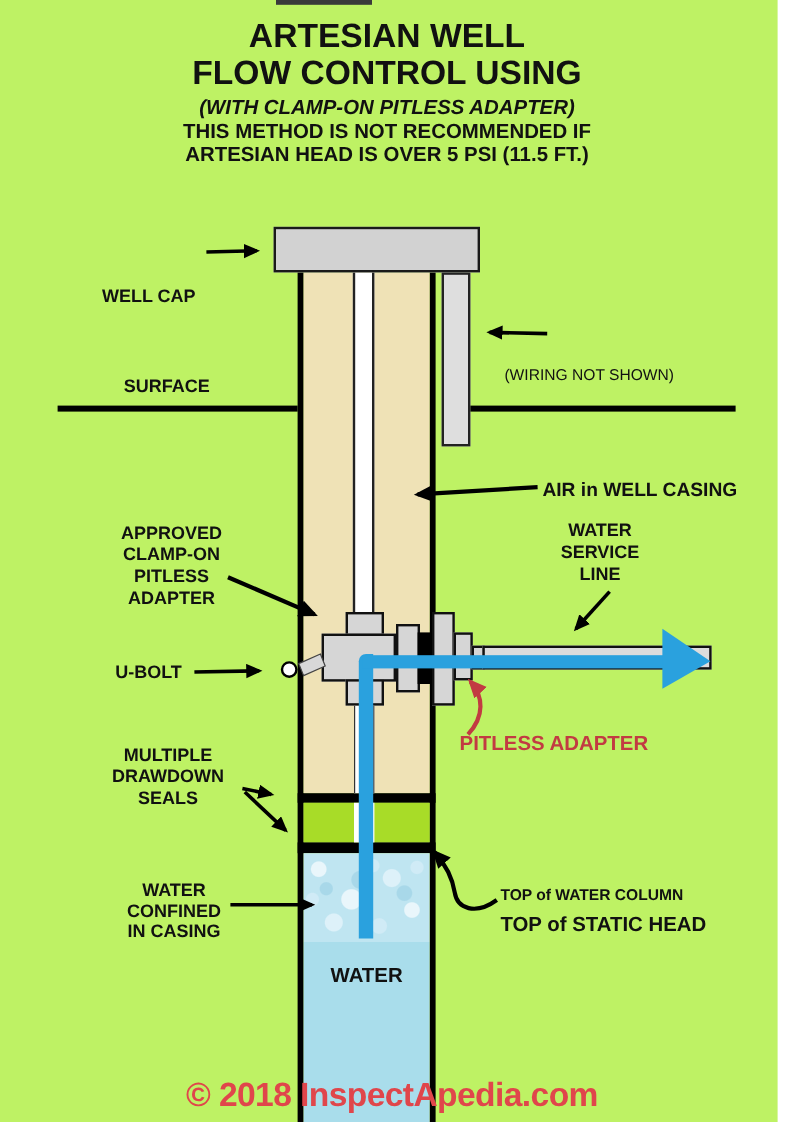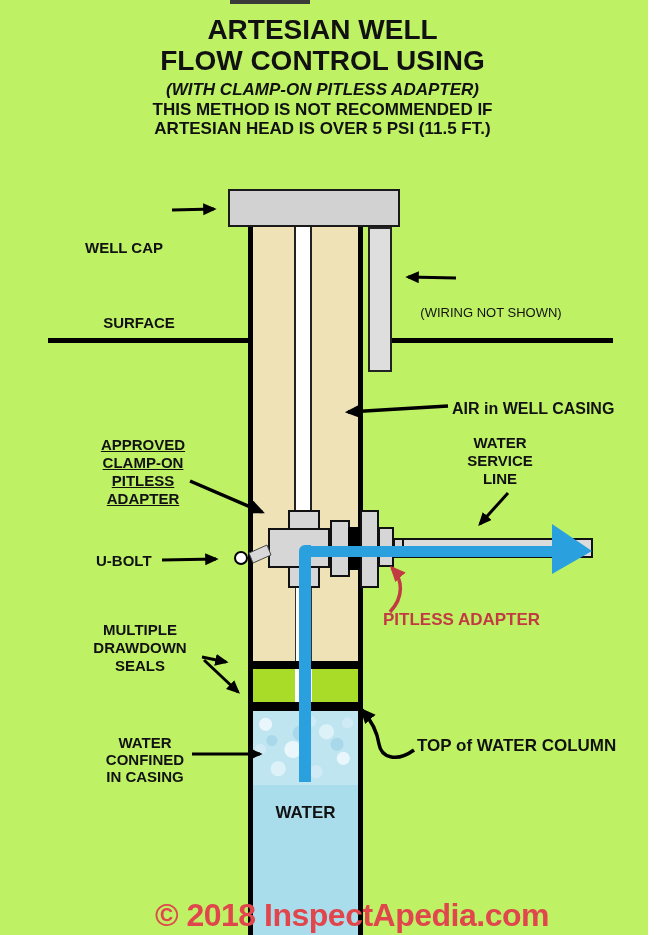--- a/index.html
+++ b/index.html
@@ -9,21 +9,21 @@
   }
   .shape{position:absolute;box-sizing:border-box;}
   .lbl{position:absolute;font-weight:bold;font-size:15px;line-height:18px;color:#111;z-index:6;}
   .ml{white-space:pre-line;text-align:center;}
   .hdr{position:absolute;left:0;top:14px;width:645px;text-align:center;z-index:6;}
   .t1{font-weight:bold;font-size:28px;line-height:31px;letter-spacing:0px;}
   .t2{font-weight:bold;font-style:italic;font-size:17px;line-height:21px;margin-top:3px;}
   .t3{font-weight:bold;font-size:17px;line-height:19px;}
   .svg-overlay{position:absolute;left:0;top:0;z-index:5;}
   .red-label{color:#C23B42;font-size:17px;}
-  .copyright{position:absolute;left:155px;top:897px;font-weight:bold;font-size:32px;
+  .copyright{position:absolute;left:155px;top:897px;font-weight:bold;font-size:28px;
              letter-spacing:-0.5px;color:#E0464B;z-index:7;}
   .waterword{position:absolute;left:253px;top:803px;width:105px;text-align:center;
              font-weight:bold;font-size:17px;z-index:6;}
   .bubbles{
     background-color:#BFE5F1;
     background-image:
       radial-gradient(circle at 12% 18%, #E9F6FB 0 6px, rgba(0,0,0,0) 7px),
       radial-gradient(circle at 38% 52%, #E9F6FB 0 8px, rgba(0,0,0,0) 9px),
       radial-gradient(circle at 70% 28%, #DDF1F9 0 7px, rgba(0,0,0,0) 8px),
       radial-gradient(circle at 86% 64%, #E9F6FB 0 6px, rgba(0,0,0,0) 7px),
@@ -123,36 +123,37 @@
   <div class="lbl" style="left:98px;top:314px;width:82px;text-align:center;">SURFACE</div>
 
   <div class="lbl" style="left:420px;top:304px;width:142px;text-align:center;font-weight:normal;font-size:13px;">(WIRING NOT SHOWN)</div>
 
   <div class="lbl" style="left:452px;top:400px;font-size:16px;">AIR in WELL CASING</div>
 
   <div class="lbl ml" style="left:455px;top:434px;width:90px;">WATER
 SERVICE
 LINE</div>
 
-  <div class="lbl ml" style="left:93px;top:436px;width:100px;text-decoration:underline;">APPROVED
+  <div class="lbl ml" style="left:93px;top:436px;width:100px;">APPROVED
 CLAMP-ON
 PITLESS
 ADAPTER</div>
 
   <div class="lbl" style="left:96px;top:552px;width:62px;text-align:left;">U-BOLT</div>
 
   <div class="lbl red-label" style="left:383px;top:611px;">PITLESS ADAPTER</div>
 
   <div class="lbl ml" style="left:90px;top:621px;width:100px;text-align:center;">MULTIPLE
 DRAWDOWN
 SEALS</div>
 
   <div class="lbl ml" style="left:95px;top:734px;width:100px;line-height:17px;">WATER
 CONFINED
 IN CASING</div>
 
-  <div class="lbl" style="left:417px;top:737px;font-size:17px;">TOP of WATER COLUMN</div>
+  <div class="lbl" style="left:417px;top:737px;font-size:13px;">TOP of WATER COLUMN</div>
+  <div class="lbl" style="left:417px;top:762px;font-size:17px;">TOP of STATIC HEAD</div>
 
   <div class="waterword">WATER</div>
 
   <div class="copyright">© 2018 InspectApedia.com</div>
 
 </div>
 
 </body></html>

